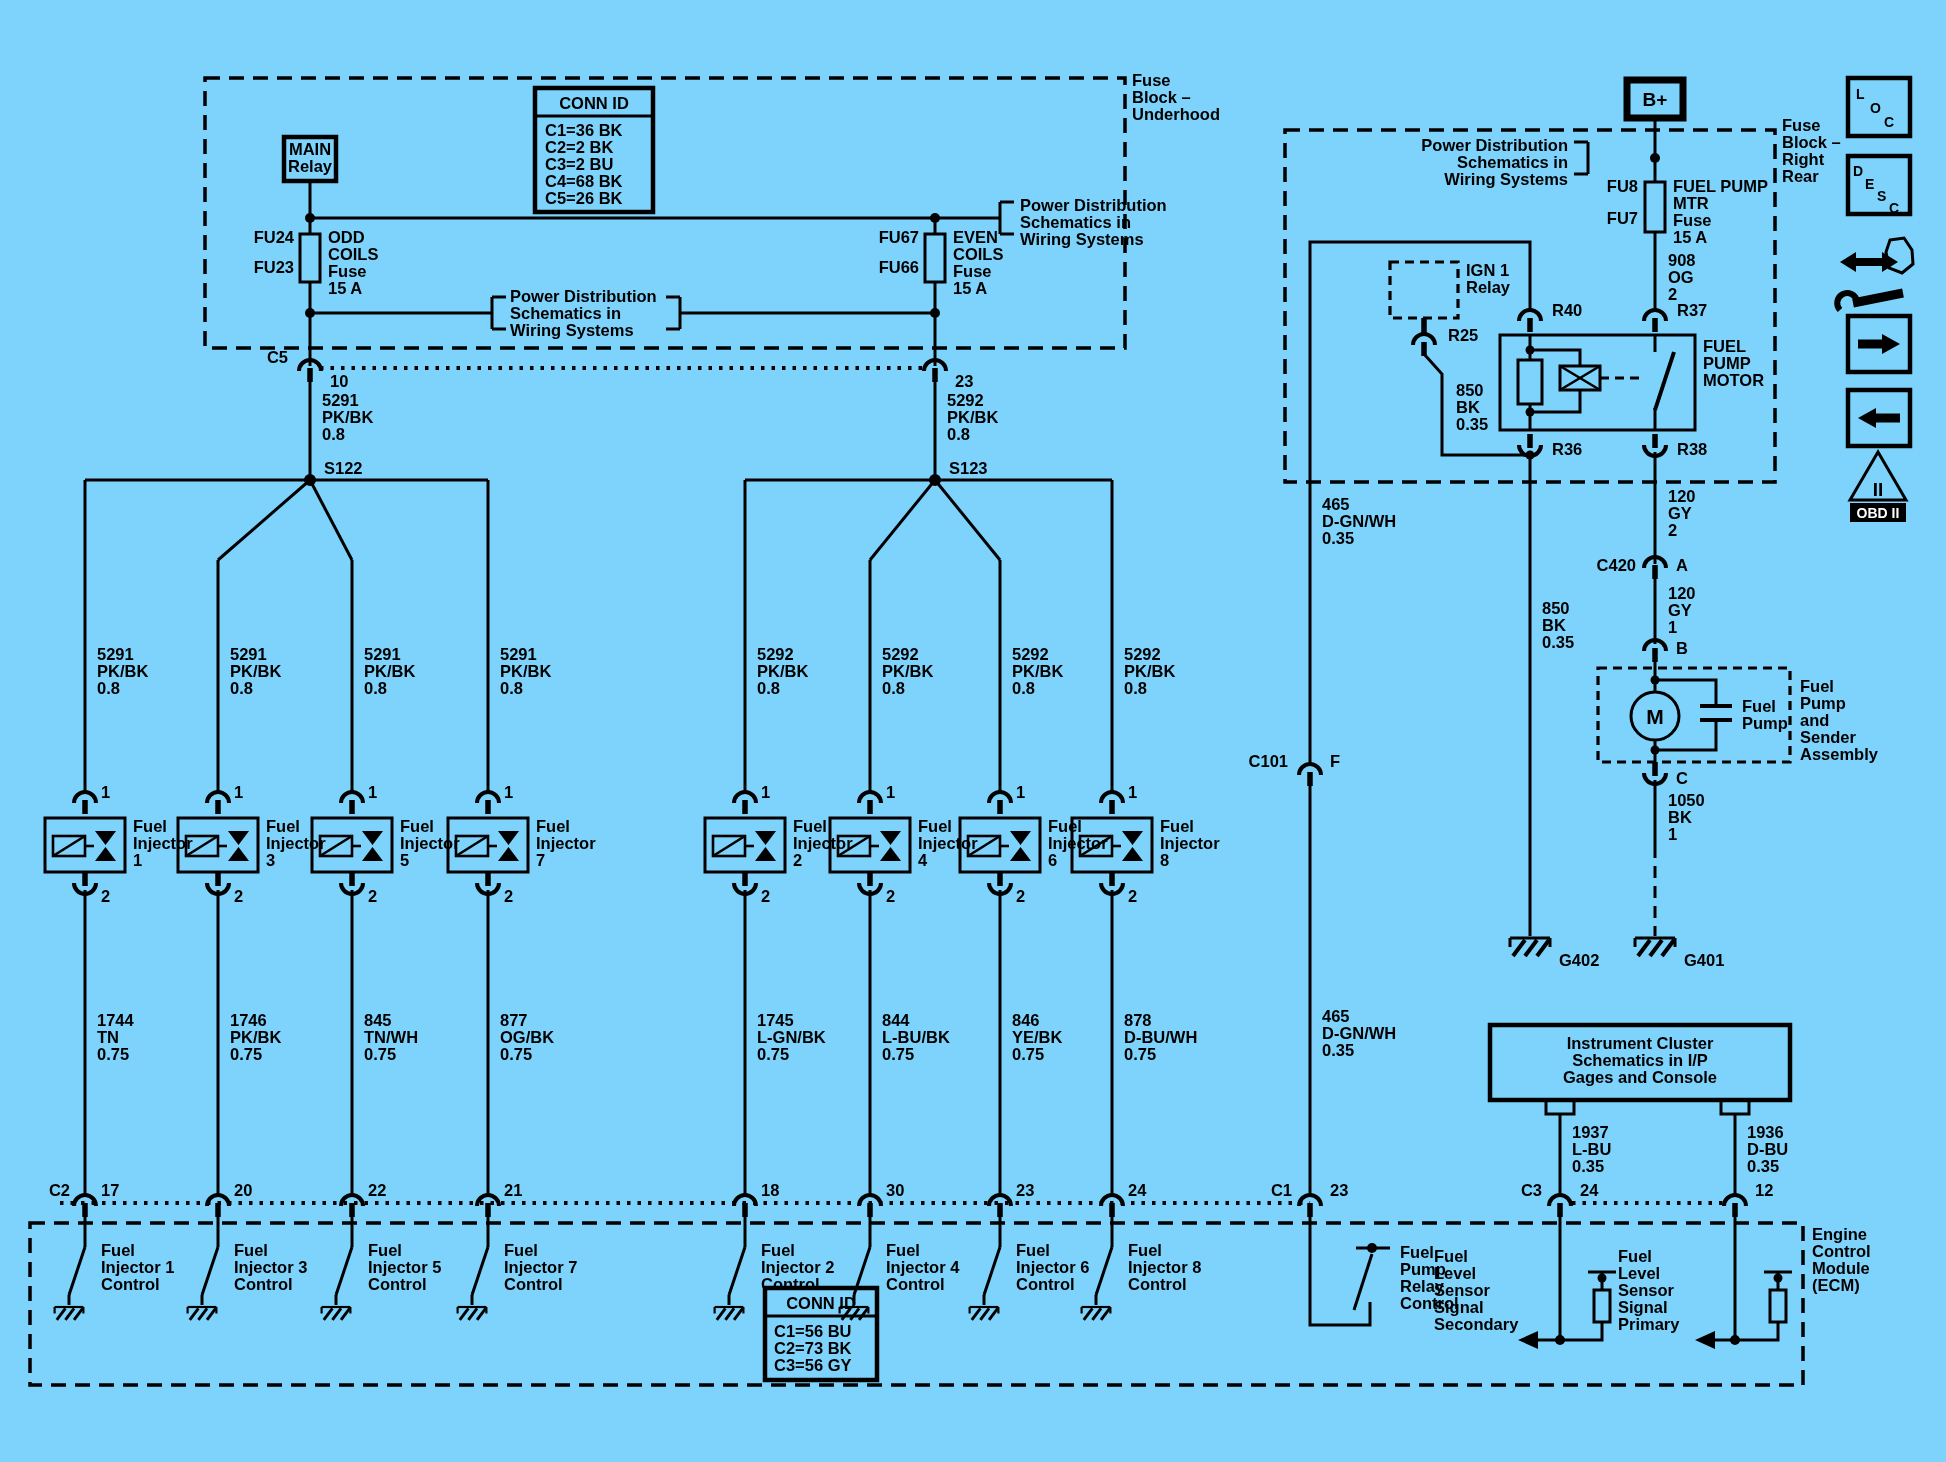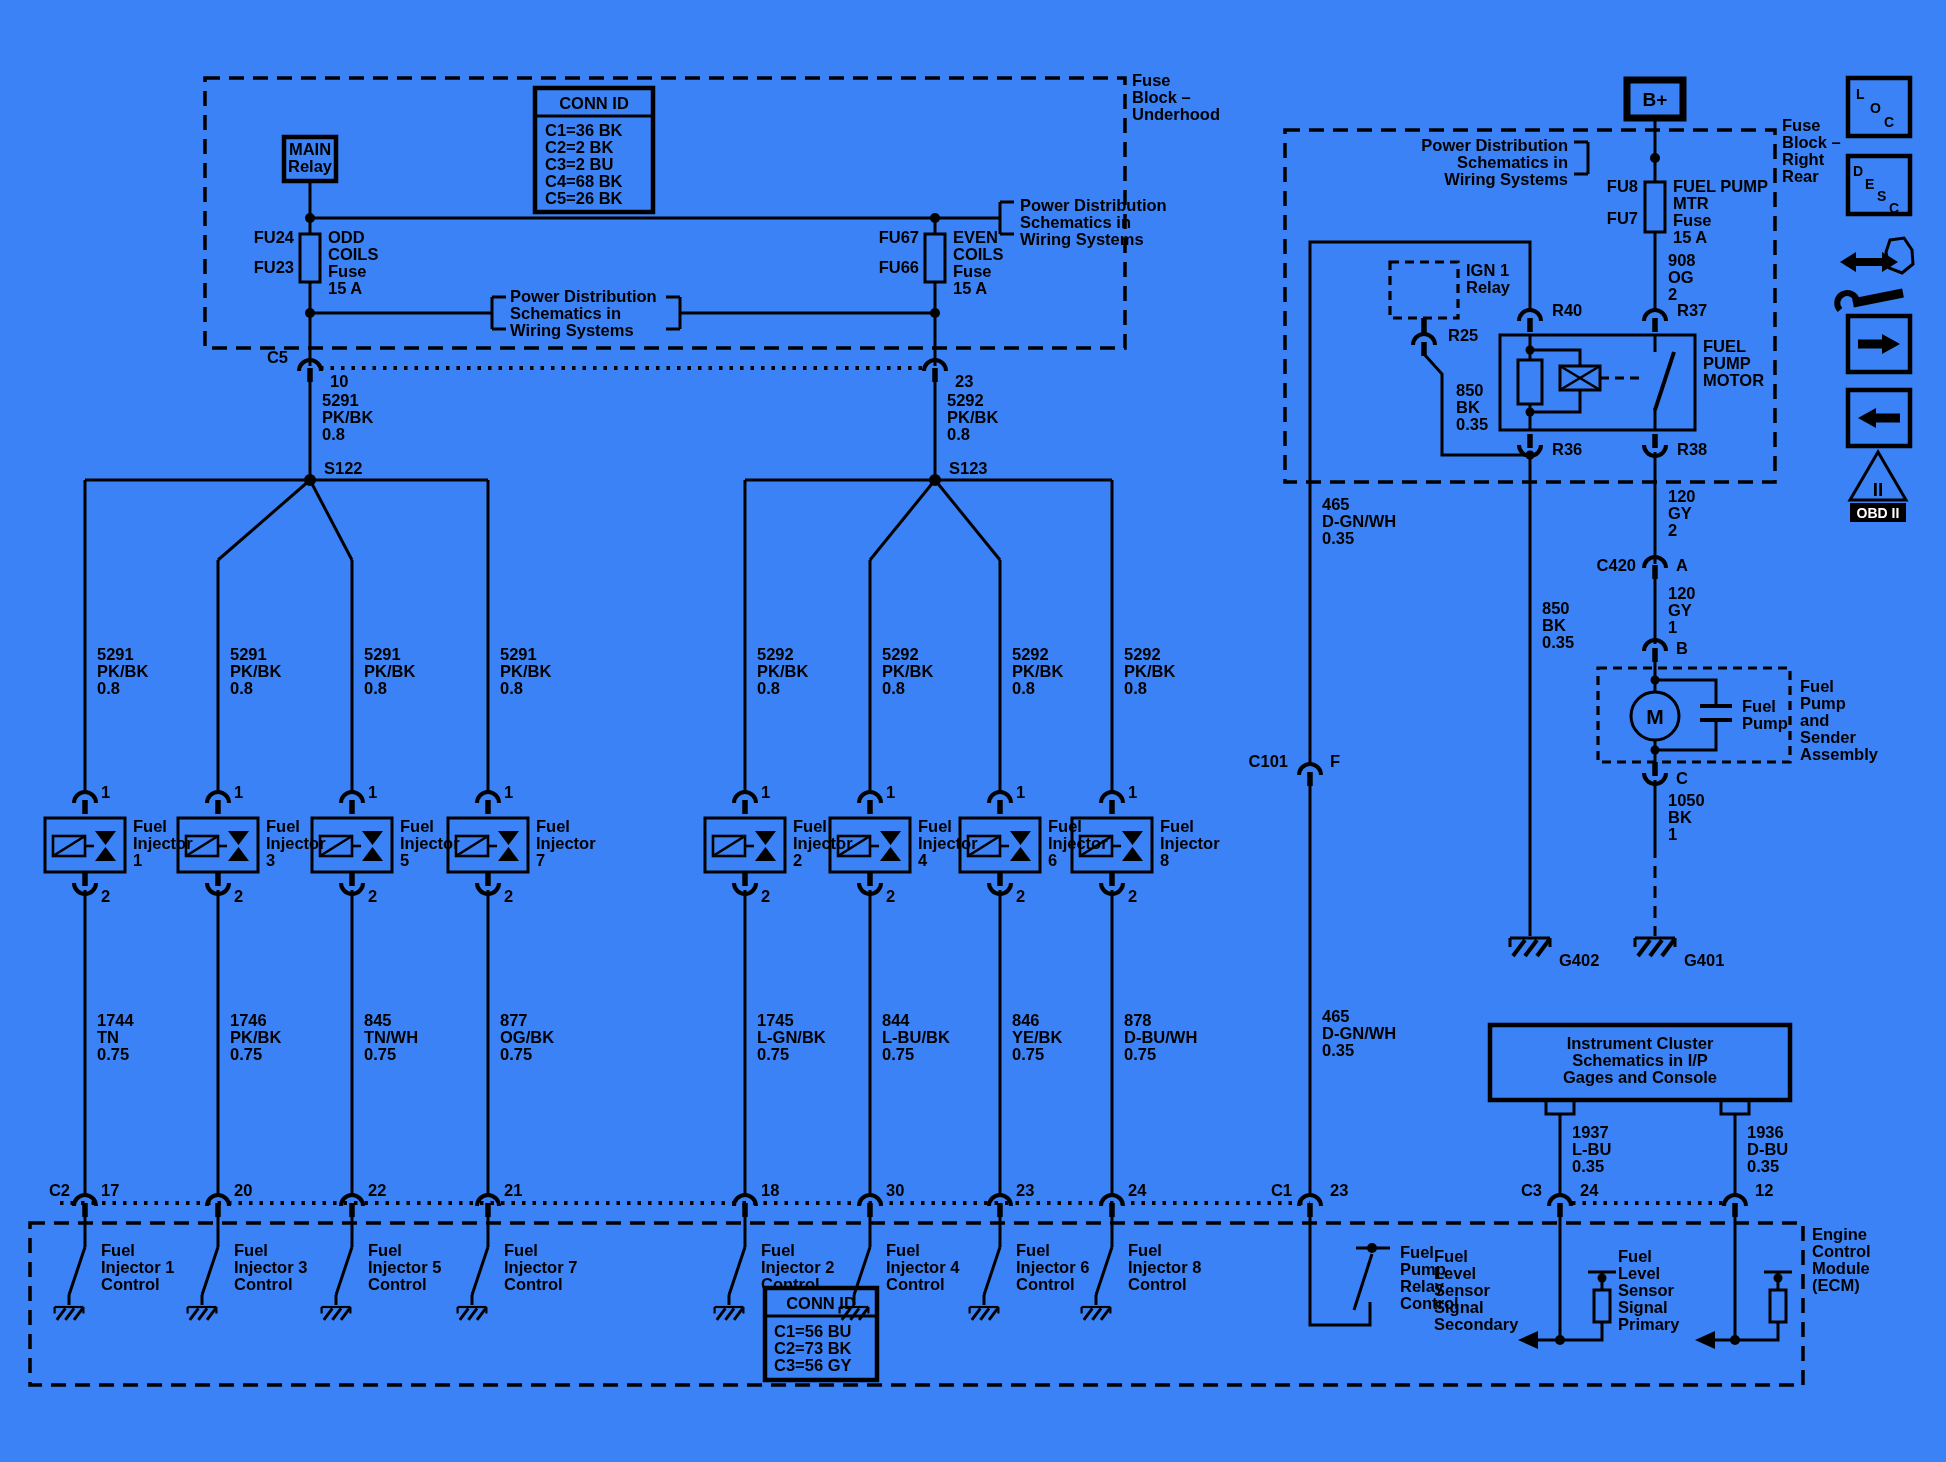--- a/index.html
+++ b/index.html
@@ -1,16 +1,16 @@
 <!DOCTYPE html>
 <html><head>
 <meta charset="utf-8">
 <style>
   html,body{margin:0;padding:0;background:#fff}
-  .stage{position:relative;width:1946px;height:1462px;background:#3b82f6;overflow:hidden}
+  .stage{position:relative;width:1946px;height:1462px;background:#7dd3fc;overflow:hidden}
   svg{display:block}
   .w{stroke:#000;stroke-width:3;fill:none;stroke-linecap:butt}
   .w2{stroke:#000;stroke-width:2.6;fill:none}
   .wb{stroke:#000;stroke-width:5.5;fill:none}
   .arc{stroke:#000;stroke-width:4;fill:none}
   .bx{fill:none;stroke:#000;stroke-width:3}
   .bxh{fill:none;stroke:#000;stroke-width:4.5}
   .bxb{fill:none;stroke:#000;stroke-width:7}
   .dashL{fill:none;stroke:#000;stroke-width:3.5;stroke-dasharray:15 9}
   .dashS{fill:none;stroke:#000;stroke-width:3.2;stroke-dasharray:9 6}

